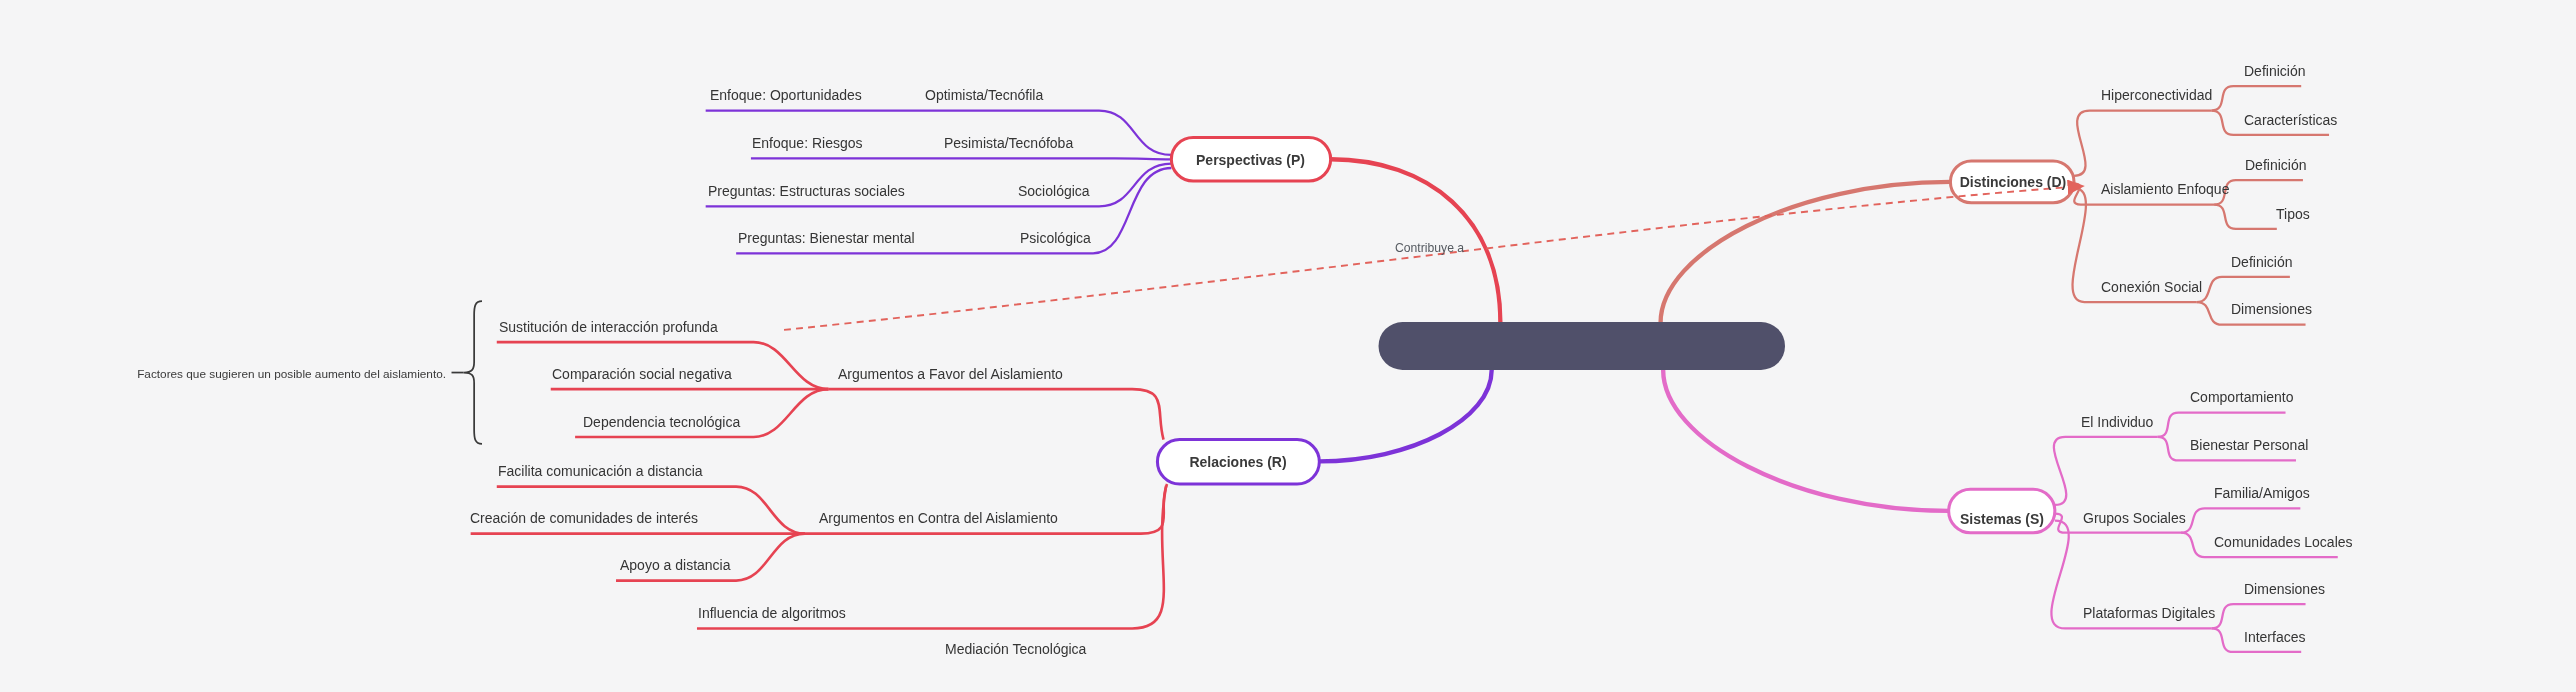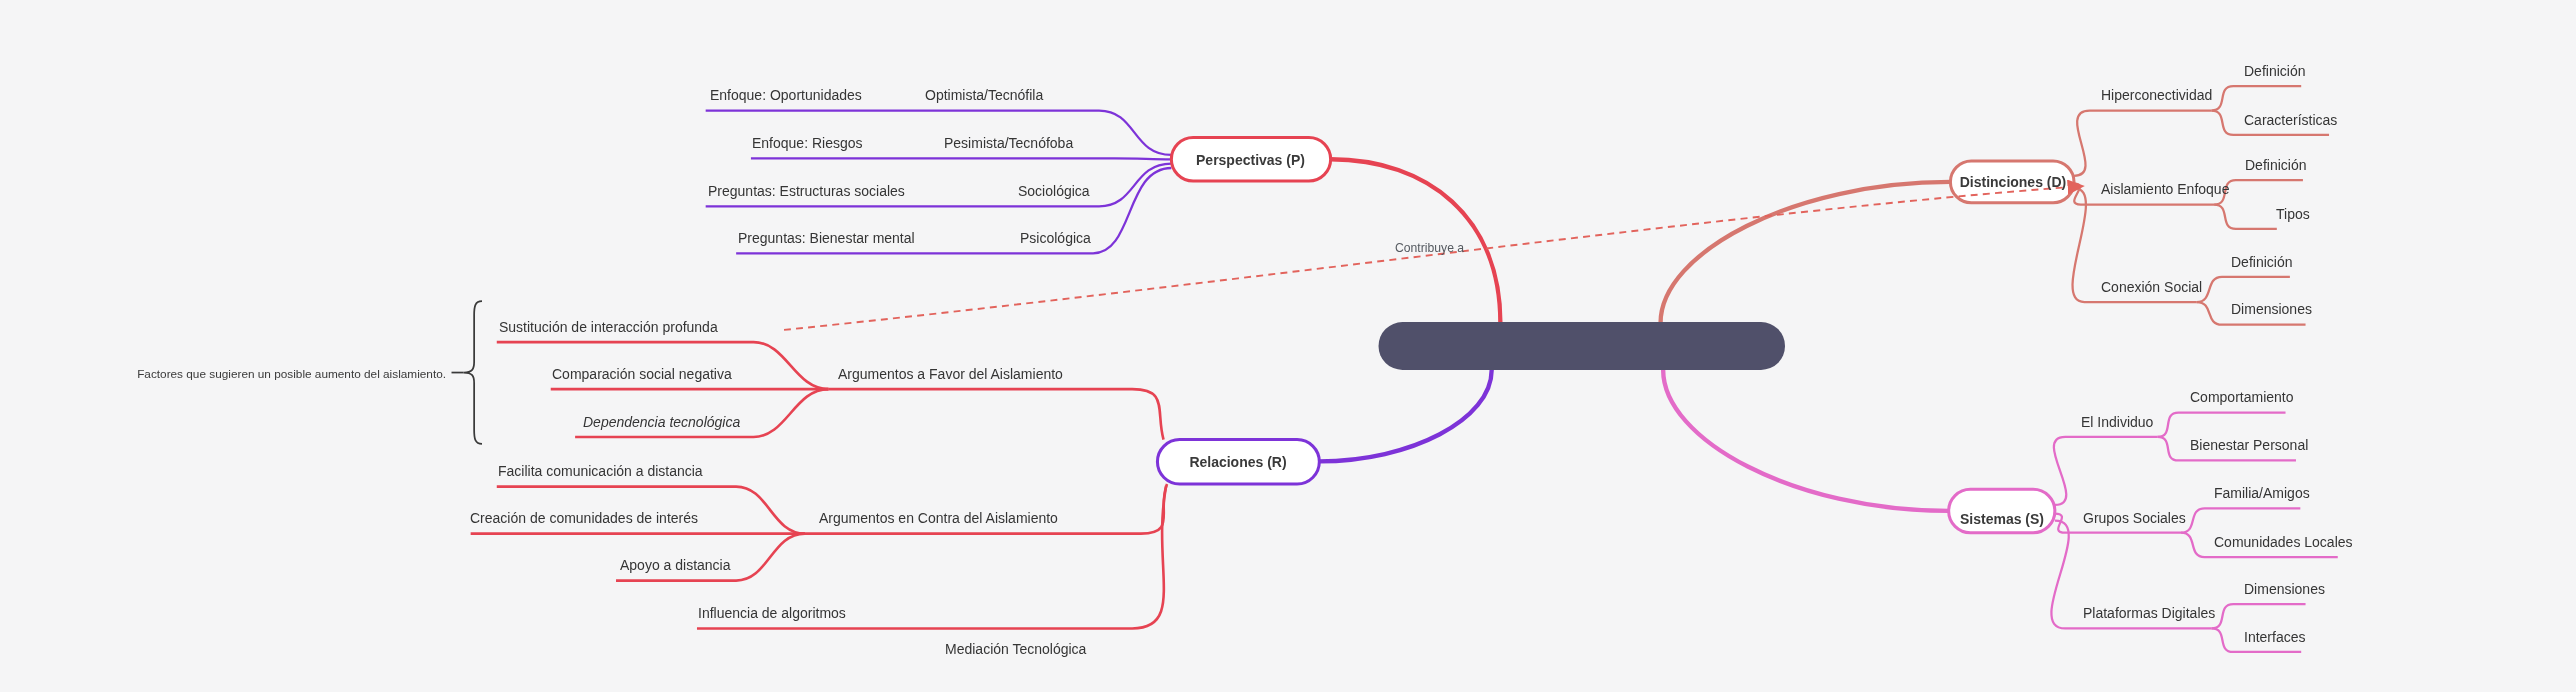--- a/index.html
+++ b/index.html
@@ -88,21 +88,21 @@
   <div class="lbl" style="left:752px;top:134px;">Enfoque: Riesgos</div>
   <div class="lbl" style="left:944px;top:134px;">Pesimista/Tecnófoba</div>
   <div class="lbl" style="left:708px;top:182px;">Preguntas: Estructuras sociales</div>
   <div class="lbl" style="left:1018px;top:182px;">Sociológica</div>
   <div class="lbl" style="left:738px;top:229px;">Preguntas: Bienestar mental</div>
   <div class="lbl" style="left:1020px;top:229px;">Psicológica</div>
 
   <div class="lbl" style="left:838px;top:365px;">Argumentos a Favor del Aislamiento</div>
   <div class="lbl" style="left:499px;top:318px;">Sustitución de interacción profunda</div>
   <div class="lbl" style="left:552px;top:365px;">Comparación social negativa</div>
-  <div class="lbl" style="left:583px;top:413px;font-style:italic;">Dependencia tecnológica</div>
+  <div class="lbl" style="left:583px;top:413px;">Dependencia tecnológica</div>
   <div class="lbl" style="left:819px;top:509px;">Argumentos en Contra del Aislamiento</div>
   <div class="lbl" style="left:498px;top:462px;">Facilita comunicación a distancia</div>
   <div class="lbl" style="left:470px;top:509px;">Creación de comunidades de interés</div>
   <div class="lbl" style="left:620px;top:556px;">Apoyo a distancia</div>
   <div class="lbl" style="left:945px;top:604px;margin-top:36px;">Mediación Tecnológica</div>
   <div class="lbl" style="left:698px;top:604px;">Influencia de algoritmos</div>
 
   <div class="lbl" style="left:2101px;top:86px;">Hiperconectividad</div>
   <div class="lbl" style="left:2244px;top:62px;">Definición</div>
   <div class="lbl" style="left:2244px;top:111px;">Características</div>

